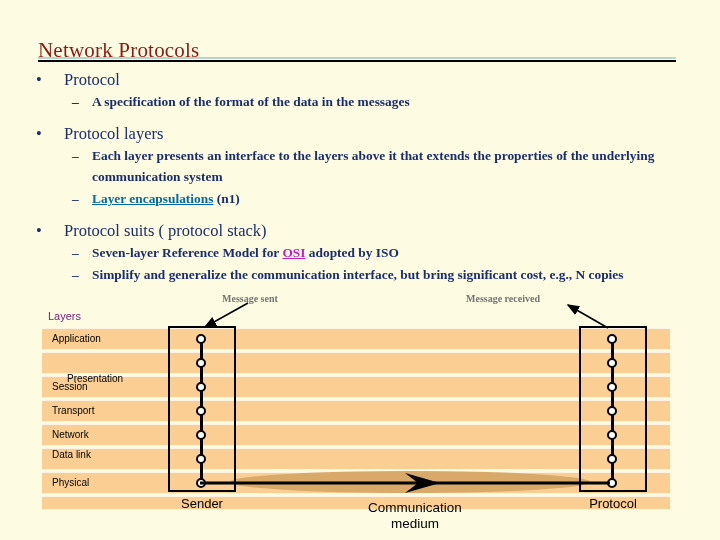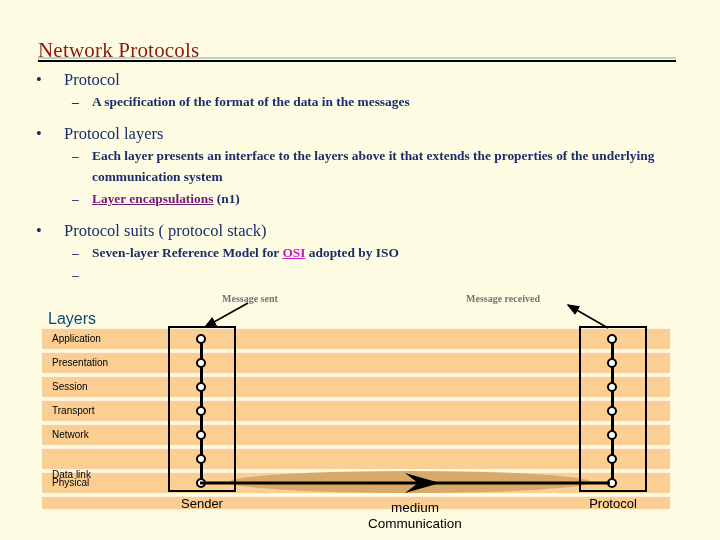--- a/index.html
+++ b/index.html
@@ -97,21 +97,21 @@
     font-size: 13.4px;
     font-weight: bold;
     color: #1c2d6b;
   }
   .lvl2.wrap { white-space: normal; padding-right: 22px; }
   .lvl2.nowrap { white-space: nowrap; }
   .gap-sm { height: 9px; }
   .gap-md { height: 10px; }
 
   .link-blue {
-    color: #701a75;
+    color: #0369a1;
     font-weight: bold;
   }
   .link-osi {
     color: #c020c0;
     text-decoration: underline;
     font-weight: bold;
   }
 
   
   #diagram {
@@ -138,22 +138,22 @@
     font-size: 10px;
     color: #000000;
     white-space: nowrap;
     line-height: 22px;
   }
   #layers-caption {
     position: absolute;
     left: 48px;
     top: 22px;
     font-family: "Liberation Sans", sans-serif;
-    font-size: 16px;
-    color: #0c4a6e;
+    font-size: 11px;
+    color: #701a75;
     white-space: nowrap;
   }
 
   
   #medium-lens {
     position: absolute;
     left: 230px;
     top: 470px;
     width: 360px;
     height: 20px;
@@ -259,43 +259,44 @@
     <div class="lvl1">
       <span class="bullet-dot">•</span>
       <span>Protocol suits ( protocol stack)</span>
     </div>
     <div class="lvl2 nowrap">
       <span class="bullet-dash">–</span>
       <span>Seven-layer Reference Model for </span><a class="link-osi" href="#">OSI</a><span> adopted by ISO</span>
     </div>
     <div class="lvl2 wrap">
       <span class="bullet-dash">–</span>
+      <span>Simplify and generalize the communication interface, but bring significant cost, e.g., N copies</span>
     </div>
 
   </div>
 
   <div id="diagram">
 
     <div id="layers-caption">Layers</div>
 
     <div class="layer-band" style="top:40px;"></div>
     <div class="layer-band" style="top:64px;"></div>
     <div class="layer-band" style="top:88px;"></div>
     <div class="layer-band" style="top:112px;"></div>
     <div class="layer-band" style="top:136px;"></div>
     <div class="layer-band" style="top:160px;"></div>
     <div class="layer-band" style="top:184px;"></div>
     <div class="layer-band" style="top:208px; height:14px;"></div>
 
     <div class="layer-label" style="top:40px;">Application</div>
-    <div class="layer-label" style="top:64px;">Presentation</div>
+    <div class="layer-label" style="top:80px;margin-left:15px;">Presentation</div>
     <div class="layer-label" style="top:88px;">Session</div>
     <div class="layer-label" style="top:112px;">Transport</div>
     <div class="layer-label" style="top:136px;">Network</div>
-    <div class="layer-label" style="top:176px;">Data link</div>
+    <div class="layer-label" style="top:156px;">Data link</div>
     <div class="layer-label" style="top:184px;">Physical</div>
 
     <div id="medium-lens" style="left:230px; top:183px; width:360px; height:22px;"></div>
 
     <div class="node-box" style="left:168px; top:38px; width:68px; height:166px;"></div>
     <div class="stack-line" style="left:200px; top:48px; height:150px;"></div>
     <div class="node-dot" style="left:196px; top:46px;"></div>
     <div class="node-dot" style="left:196px; top:70px;"></div>
     <div class="node-dot" style="left:196px; top:94px;"></div>
     <div class="node-dot" style="left:196px; top:118px;"></div>
@@ -312,22 +313,22 @@
     <div class="node-dot" style="left:607px; top:118px;"></div>
     <div class="node-dot" style="left:607px; top:142px;"></div>
     <div class="node-dot" style="left:607px; top:166px;"></div>
     <div class="node-dot" style="left:607px; top:190px;"></div>
     <div class="node-caption" style="left:579px; top:208px; width:68px;">Protocol</div>
 
     <div class="callout-label" style="left:222px; top:5px;">Message sent</div>
     <div class="callout-label" style="left:466px; top:5px;">Message received</div>
 
     <div id="medium-label" style="left:330px; top:212px; width:170px;">
+      <div>Communication</div>
       <div>medium</div>
-      <div>Communication</div>
     </div>
   </div>
 
   <svg class="overlay" viewBox="0 0 720 540">
     <defs>
       <marker id="arrowSmall" markerWidth="9" markerHeight="9" refX="7" refY="3.2" orient="auto">
         <path d="M0,0 L8,3.2 L0,6.4 z" fill="#000000"></path>
       </marker>
     </defs>
 

